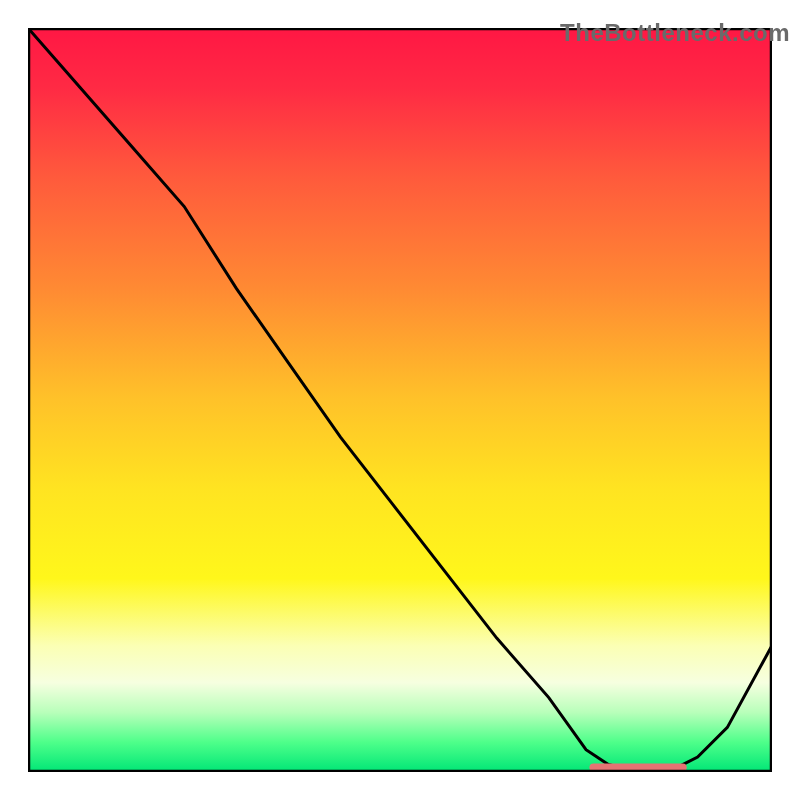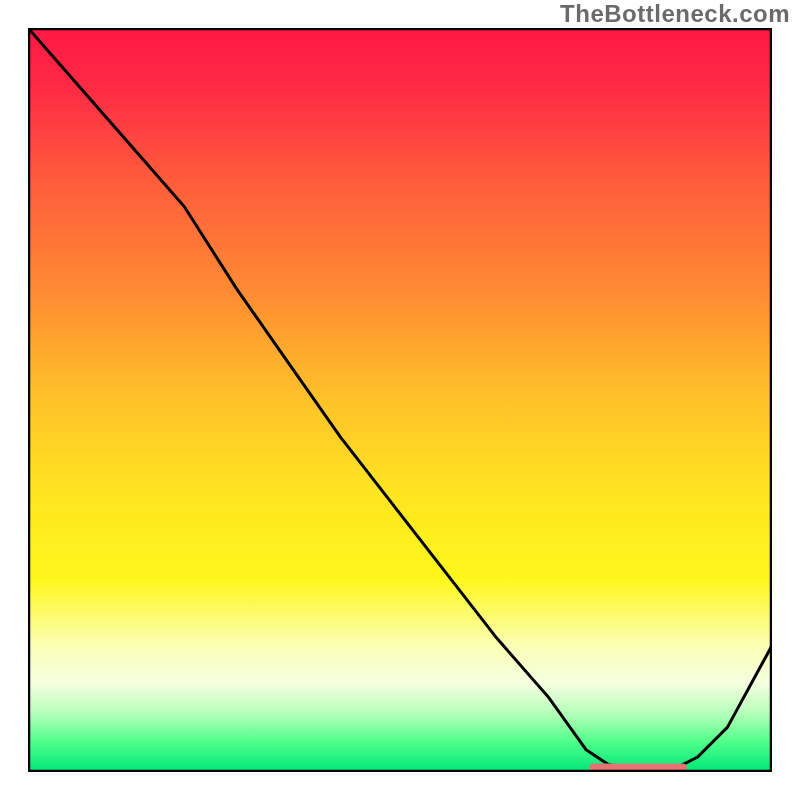--- a/index.html
+++ b/index.html
@@ -6,21 +6,21 @@
     margin: 0;
     padding: 0;
     width: 800px;
     height: 800px;
     background: #ffffff;
     font-family: Arial, Helvetica, sans-serif;
     overflow: hidden;
   }
   .watermark {
     position: absolute;
-    top: 0;
+    top: 19px;
     right: 10px;
     font-size: 24px;
     font-weight: bold;
     color: #6a6a6a;
     letter-spacing: 0.5px;
     z-index: 10;
   }
   .plot-frame {
     position: absolute;
     left: 28px;

